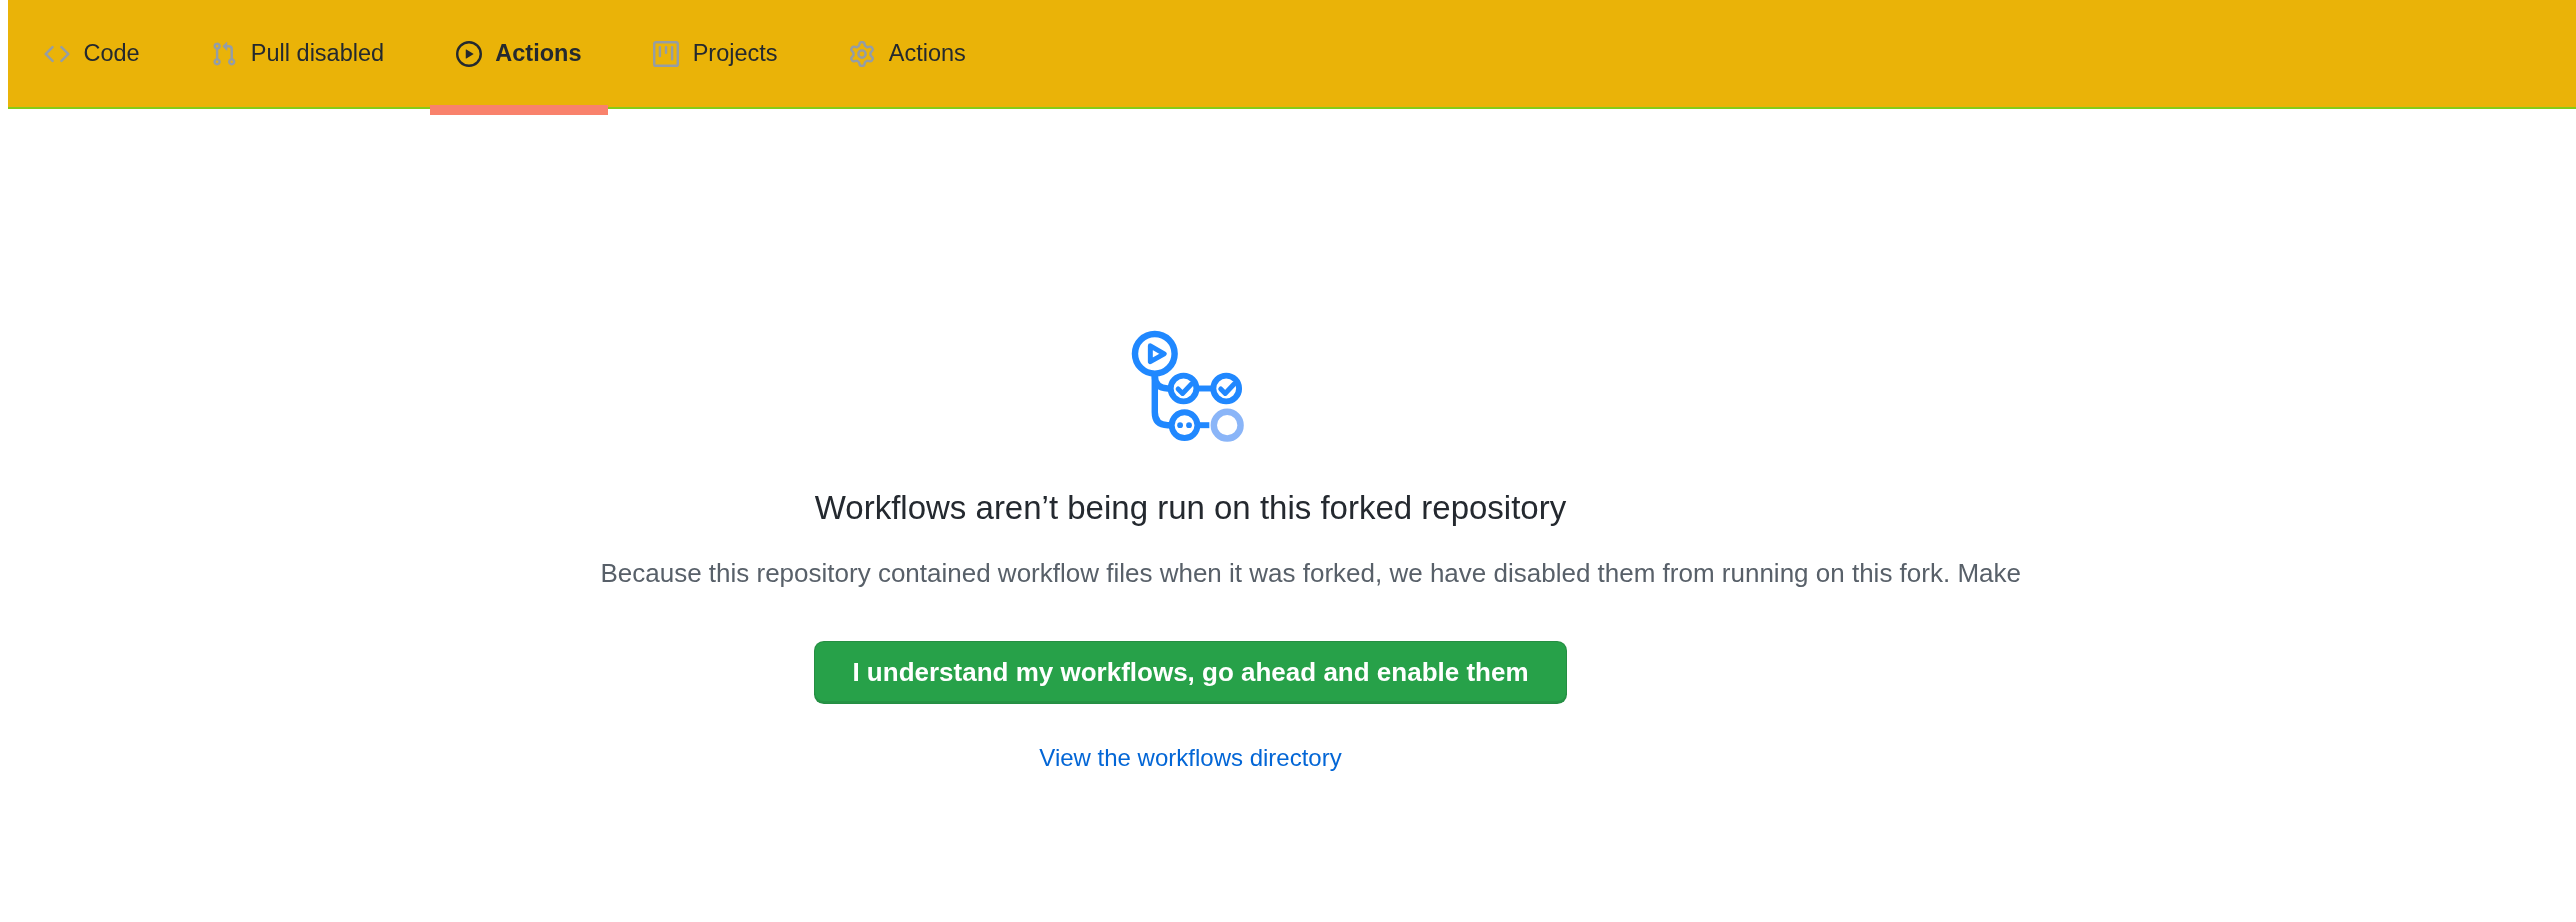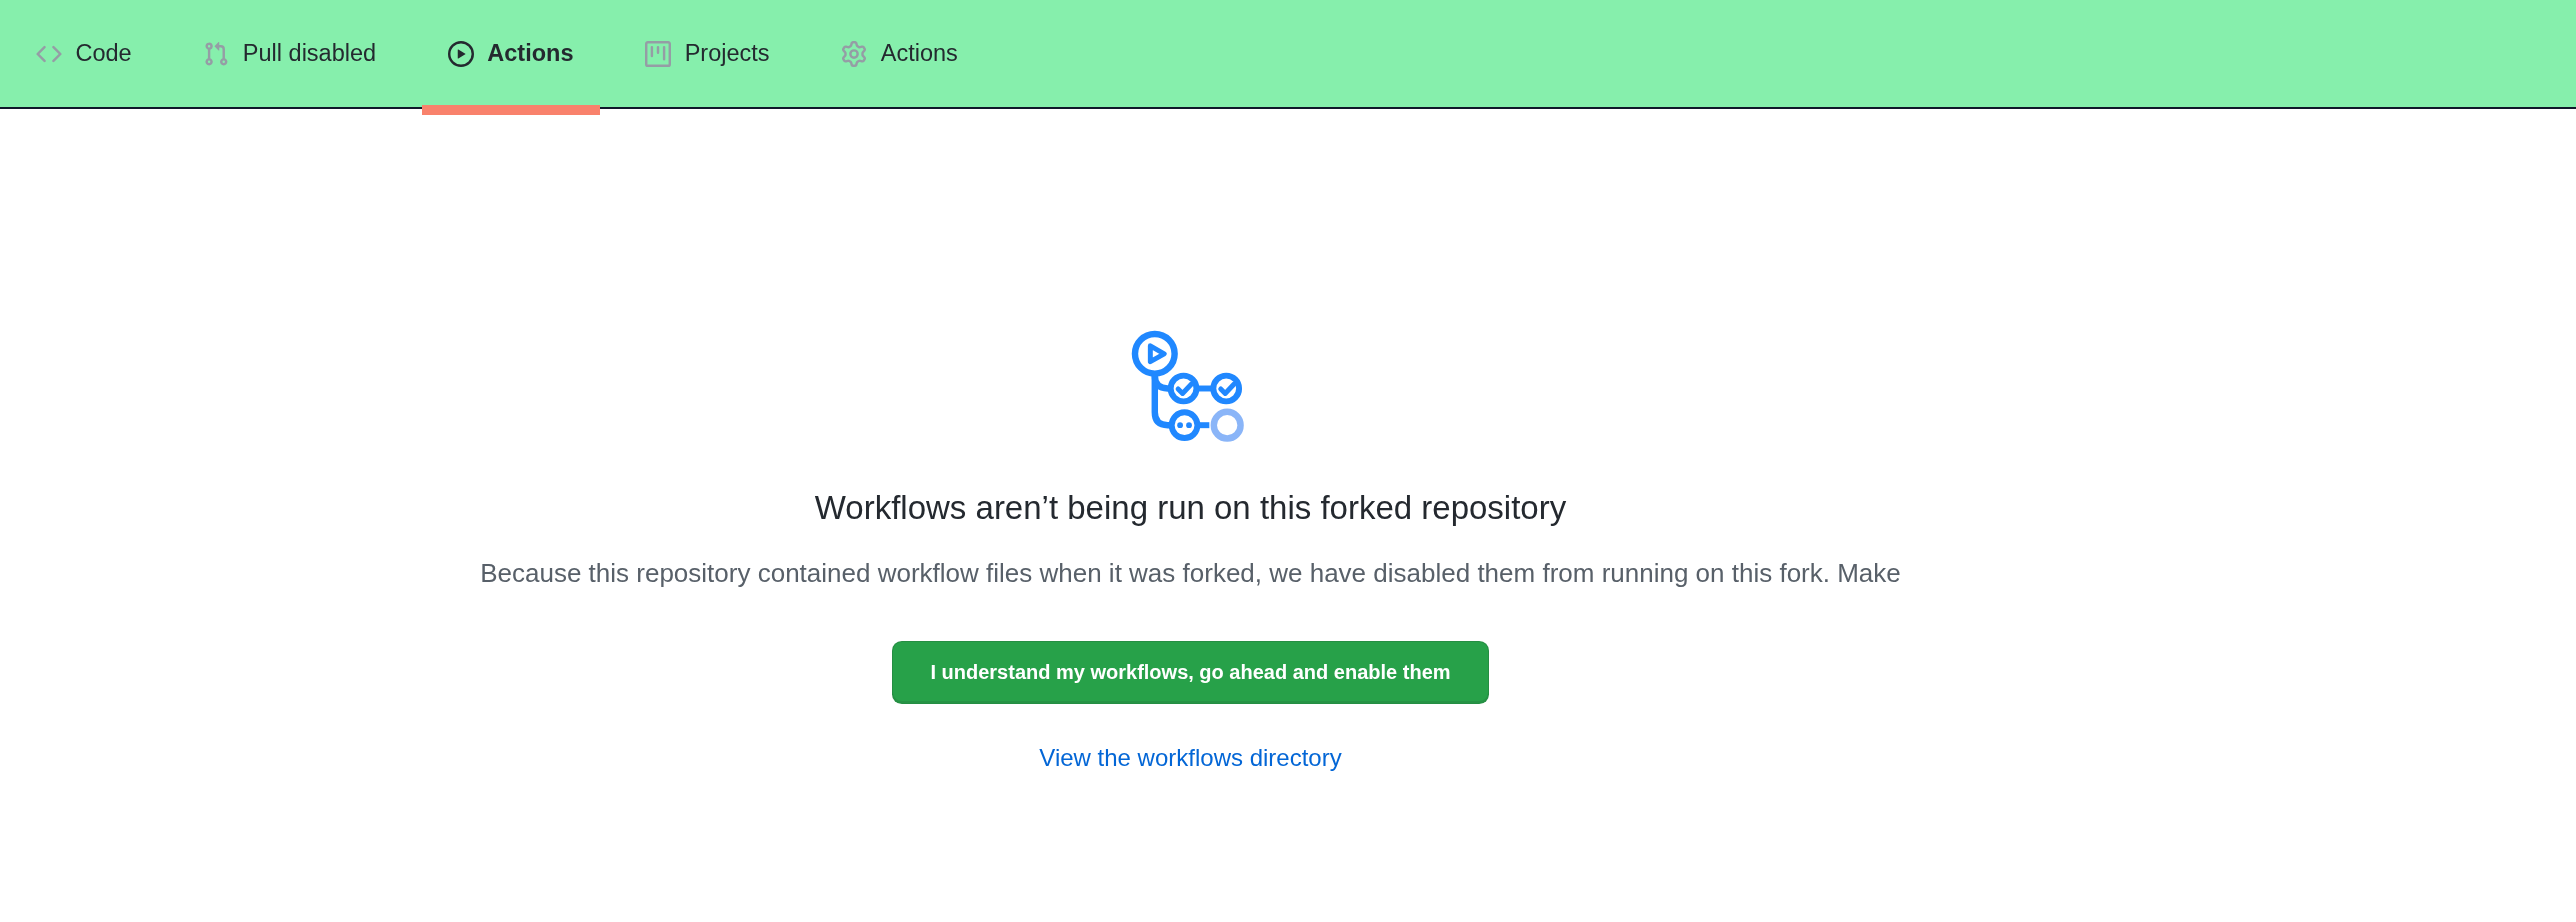--- a/index.html
+++ b/index.html
@@ -8,25 +8,26 @@
     width: 2576px; height: 923px;
     background: #ffffff;
     font-family: "Liberation Sans", "DejaVu Sans", sans-serif;
     overflow: hidden;
     -webkit-font-smoothing: antialiased;
   }
 
   
   .repo-nav {
     height: 109px;
-    background: #86efac;
-    border-bottom: 2px solid #0f172a;
+    background: #eab308;
+    border-bottom: 2px solid #84cc16;
     display: flex;
     align-items: stretch;
     padding-left: 9.8px;
+    margin-left: 8px;
   }
   .tab {
     position: relative;
     display: flex;
     align-items: center;
     gap: 13.7px;
     height: 107px;
     padding: 0 26px;
     margin-right: 19.5px;
     font-size: 23.5px;
@@ -60,30 +61,30 @@
     line-height: 41px;
     font-weight: 400;
     color: #24292f;
   }
   .description {
     margin: 0 0 47px 0;
     font-size: 26px;
     line-height: 41px;
     color: #586069;
   }
-  .description span { display: block; }
+  .description span { display: block; text-align: right; }
   .enable-button {
     display: inline-block;
     height: 63px;
     padding: 0 37px;
     margin: 0 0 37px 0;
     background: #27a149;
     color: #ffffff;
     font-family: "Liberation Sans", "DejaVu Sans", sans-serif;
-    font-size: 20px;
+    font-size: 26px;
     font-weight: 700;
     line-height: 61px;
     border: 1px solid rgba(27,31,35,0.15);
     border-radius: 9.8px;
     box-shadow: inset 0 -2px 0 rgba(27,31,35,0.10);
     cursor: pointer;
   }
   .workflows-link {
     display: block;
     font-size: 24px;

